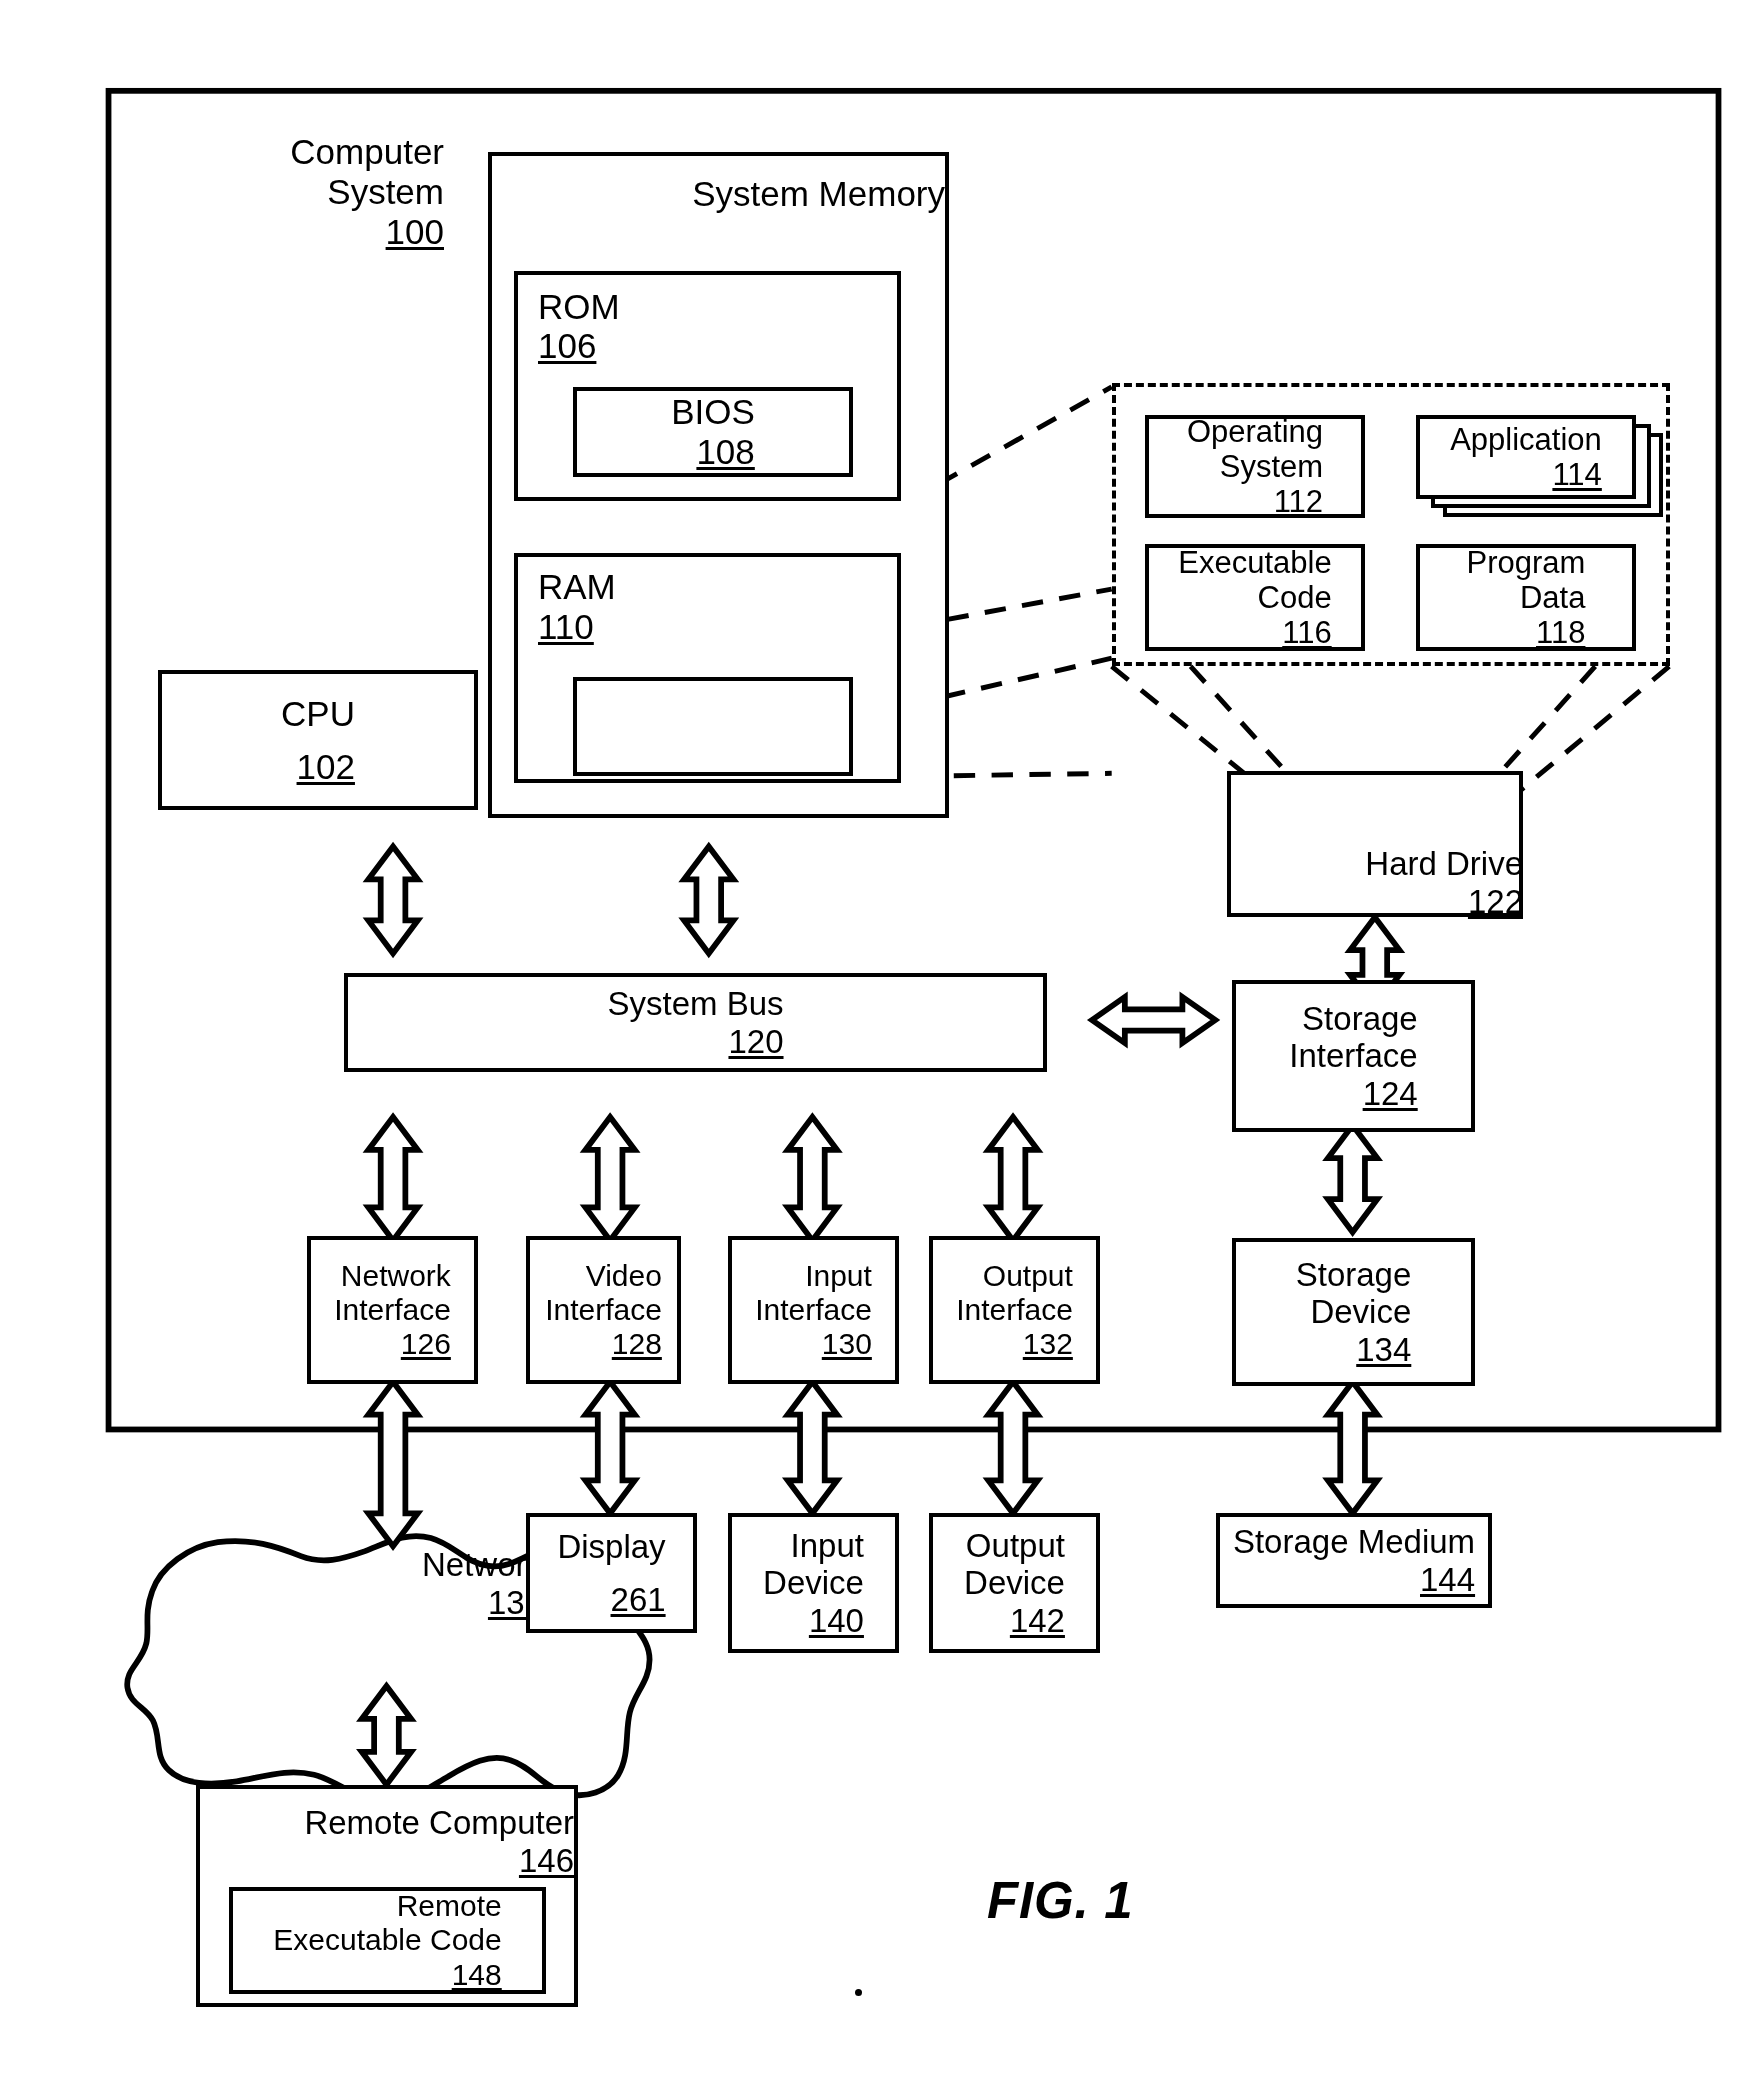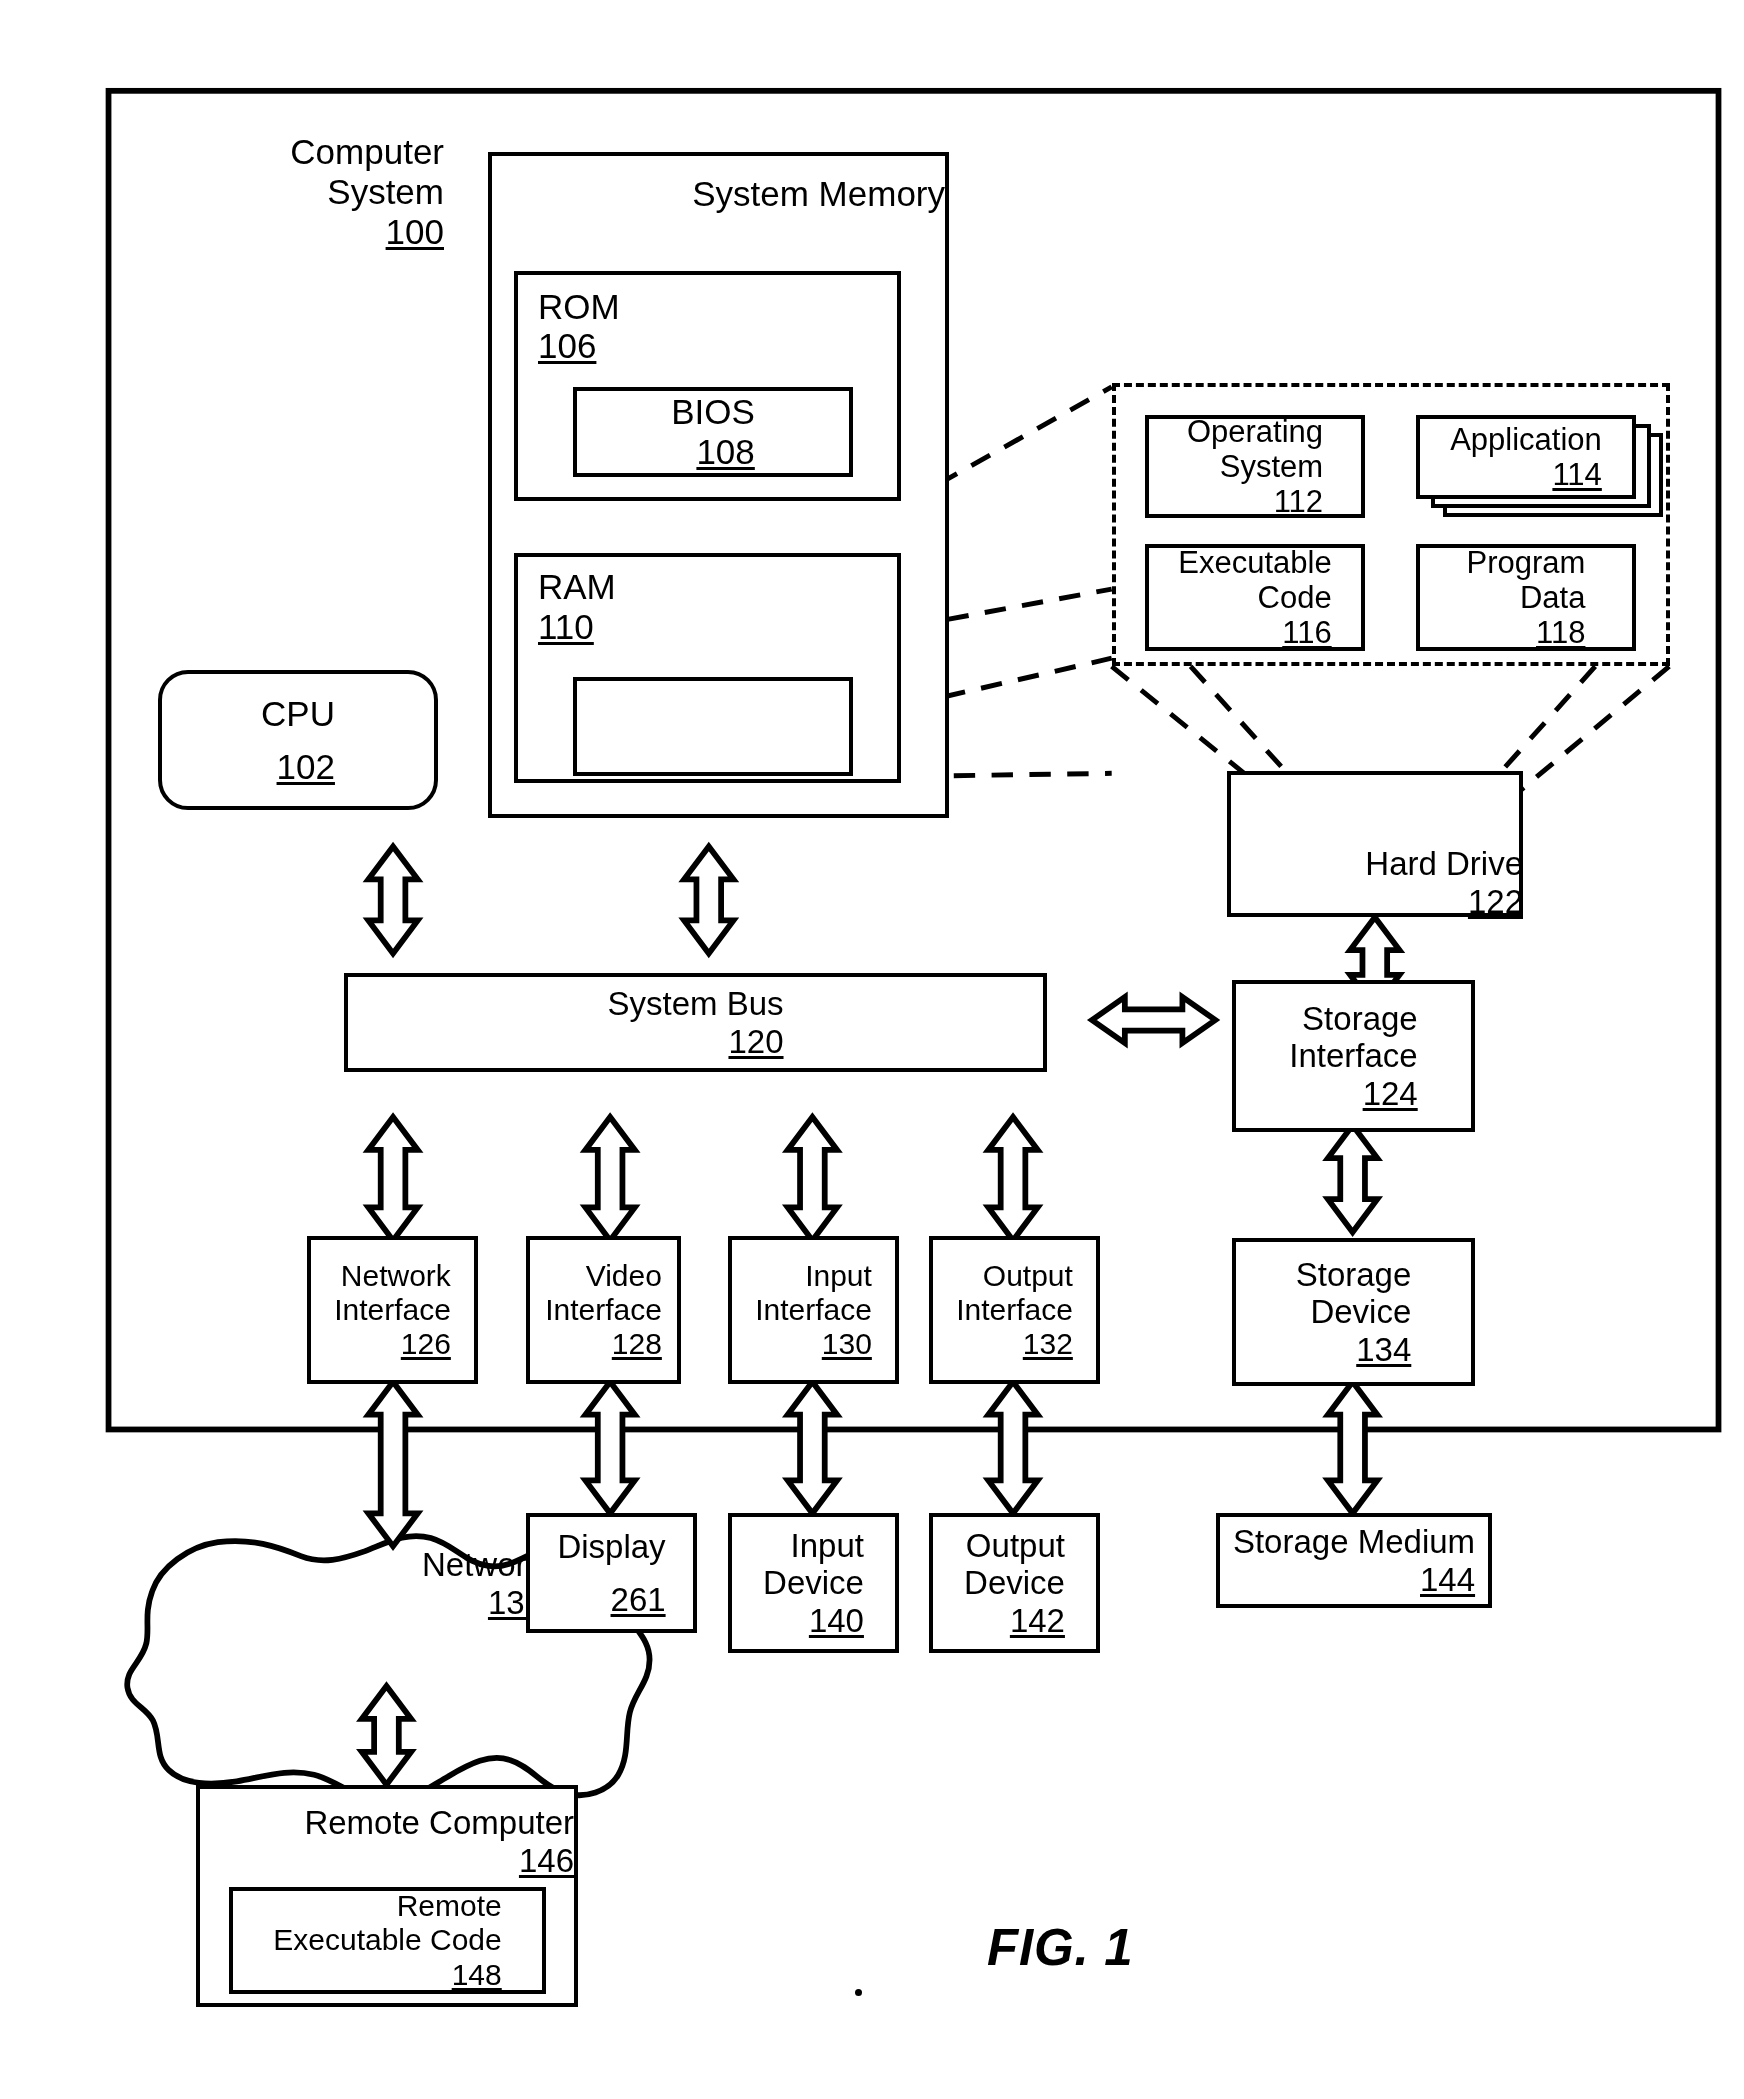--- a/index.html
+++ b/index.html
@@ -10,21 +10,21 @@
        display:flex;flex-direction:column;align-items:center;justify-content:center;
        text-align:center;line-height:1.12;}
   .lbl{display:block;white-space:pre-line;}
   .num{display:block;text-decoration:underline;text-underline-offset:2.5px;}
   .free{position:absolute;text-align:right;line-height:1.14;}
   .f36{font-size:30px;}
   .f38{font-size:31px;}
   .f40{font-size:33px;}
   .f42{font-size:35px;}
   .dashbox{position:absolute;border:4.1px dashed #000;background:transparent;box-sizing:border-box;}
-  .figlabel{position:absolute;font-style:italic;font-weight:bold;font-size:51px;letter-spacing:0.8px;margin-top:47px;}
+  .figlabel{position:absolute;font-style:italic;font-weight:bold;font-size:51px;letter-spacing:0.8px;}
   .stackcard{position:absolute;border:4.1px solid #000;background:#fff;box-sizing:border-box;}
   .hdshell{position:absolute;border:4.1px solid #000;background:#fff;box-sizing:border-box;}
 </style>
 </head>
 <body>
 
 <div id="stage">
 
   <svg class="layer" viewBox="0 0 2121 2553">
     <defs>
@@ -162,21 +162,21 @@
 
   <div class="box" style="left:514px; top:553px; width:387px; height:230px; align-items:flex-start; justify-content:flex-start; padding:10px 0 0 20px;">
     <div class="free f42" style="position:static; text-align:left;">
       <span class="lbl">RAM</span>
       <span class="num" style="display:inline-block;">110</span>
     </div>
   </div>
 
   <div class="box" style="left:573px; top:677px; width:280px; height:99px;"></div>
 
-  <div class="box" style="left:158px; top:670px; width:280px; height:140px;border-radius:30px;">
+  <div class="box" style="left:158px; top:670px; width:320px; height:140px;">
     <div class="free f42" style="position:static;">
       <span class="lbl">CPU</span>
       <span class="num" style="margin-top:13px;">102</span>
     </div>
   </div>
 
   <div class="dashbox" style="left:1112px; top:383px; width:558px; height:283px;"></div>
 
   <div class="box" style="left:1145px; top:415px; width:220px; height:103px;">
     <div class="free f38" style="position:static;">

